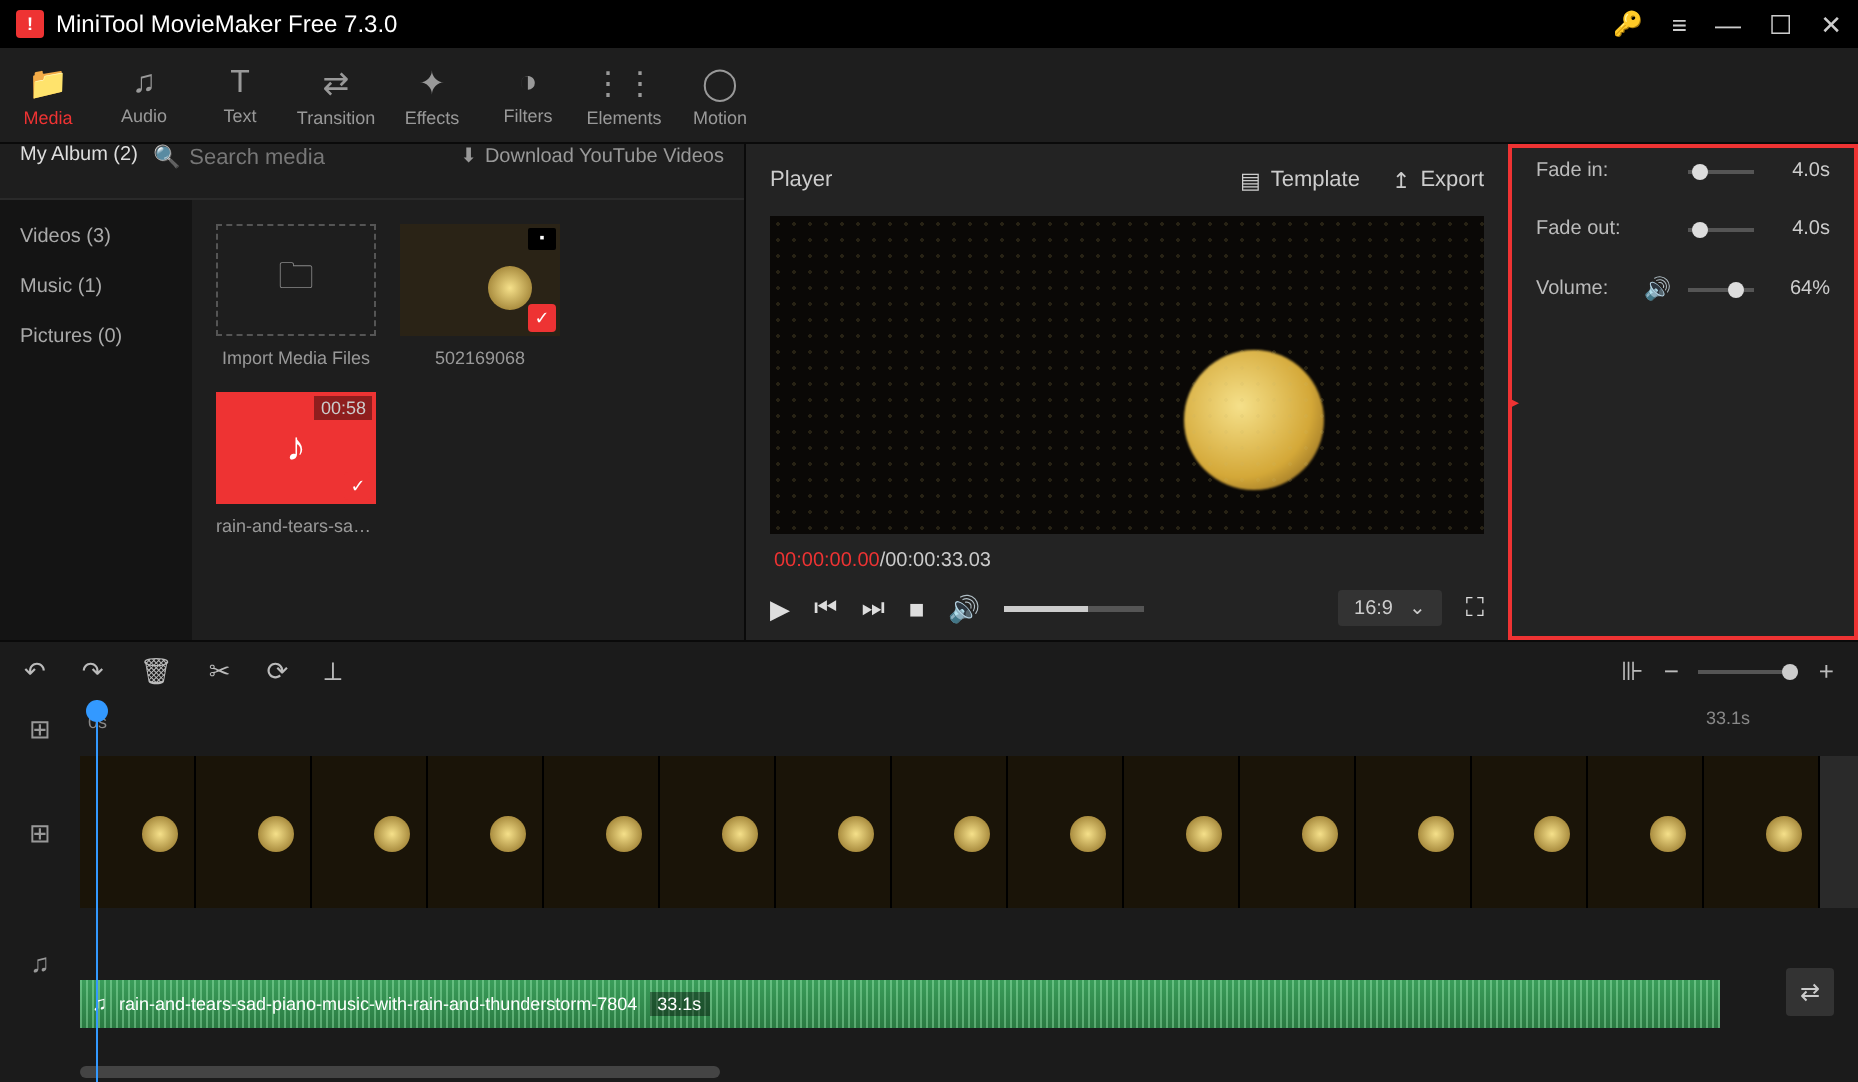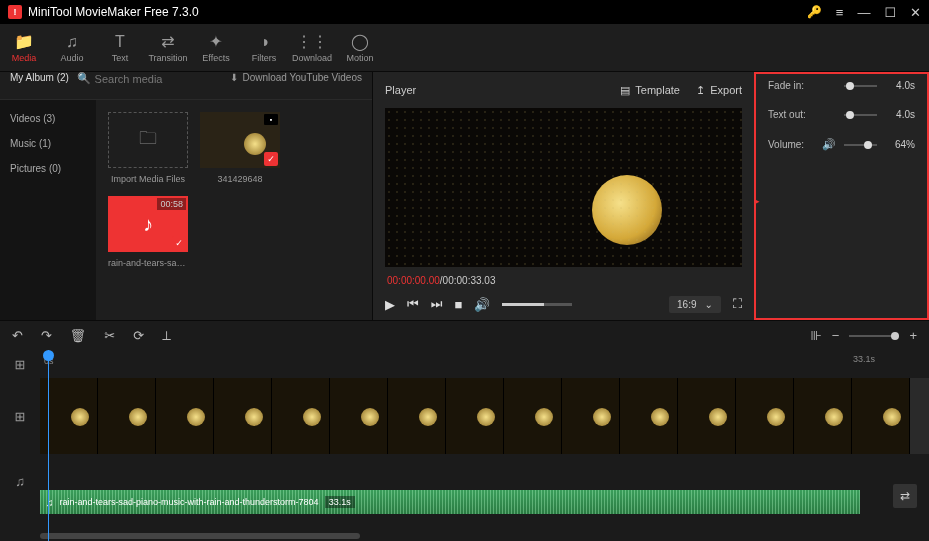--- a/index.html
+++ b/index.html
@@ -128,21 +128,21 @@
   <div class="tool-item">
       <span class="ico">✦</span>
       <span class="lbl">Effects</span>
     </div>
   <div class="tool-item">
       <span class="ico">◑</span>
       <span class="lbl">Filters</span>
     </div>
   <div class="tool-item">
       <span class="ico">⋮⋮</span>
-      <span class="lbl">Download</span>
+      <span class="lbl">Elements</span>
     </div>
   <div class="tool-item">
       <span class="ico">◯</span>
       <span class="lbl">Motion</span>
     </div>
 </div>
 
 <div class="main">
   <div class="left-panel">
     <div class="search-row">
@@ -168,21 +168,21 @@
               <span>🗀</span>
             </div>
           <div class="media-lbl">Import Media Files</div>
         </div>
         <div class="media-item">
           <div class="thumb">
               <div style="position:absolute;width:22px;height:22px;border-radius:50%;background:radial-gradient(circle,#f5e08a,#8a6a20);left:55%;top:38%"></div>
               <div class="vid-badge">▪</div>
               <div class="check">✓</div>
             </div>
-          <div class="media-lbl">341429648</div>
+          <div class="media-lbl">502169068</div>
         </div>
         <div class="media-item">
           <div class="thumb audio">
               <span style="color:#fff;font-size:20px">♪</span>
               <div class="dur-badge">00:58</div>
               <div class="check">✓</div>
             </div>
           <div class="media-lbl">rain-and-tears-sad-...</div>
         </div>
       </div>
@@ -235,21 +235,21 @@
     <div class="prop-body">
       <div class="prop-row">
         <span class="prop-lbl">Fade in:</span>
         <span class="prop-ico"></span>
         <div class="prop-slider">
             <div class="prop-handle" style="left:6%"></div>
           </div>
         <span class="prop-val">4.0s</span>
       </div>
       <div class="prop-row">
-        <span class="prop-lbl">Text out:</span>
+        <span class="prop-lbl">Fade out:</span>
         <span class="prop-ico"></span>
         <div class="prop-slider">
             <div class="prop-handle" style="left:6%"></div>
           </div>
         <span class="prop-val">4.0s</span>
       </div>
       <div class="prop-row">
         <span class="prop-lbl">Volume:</span>
         <span class="prop-ico">🔊</span>
         <div class="prop-slider">

